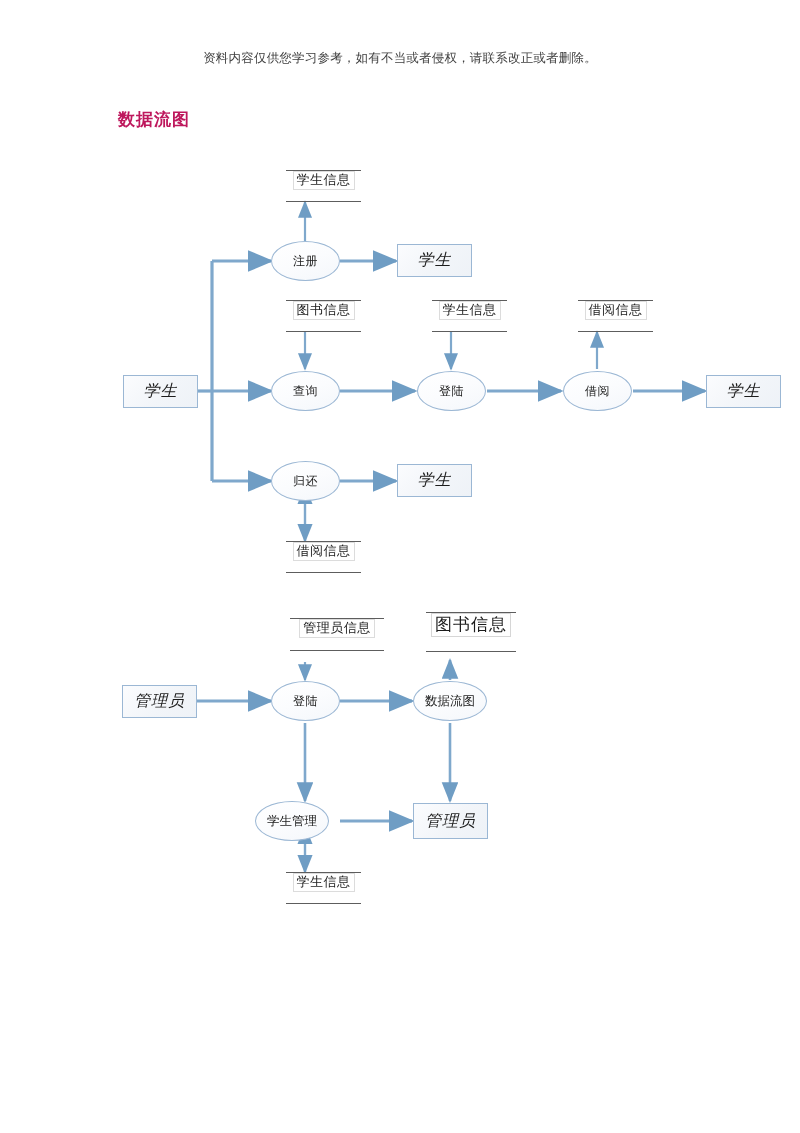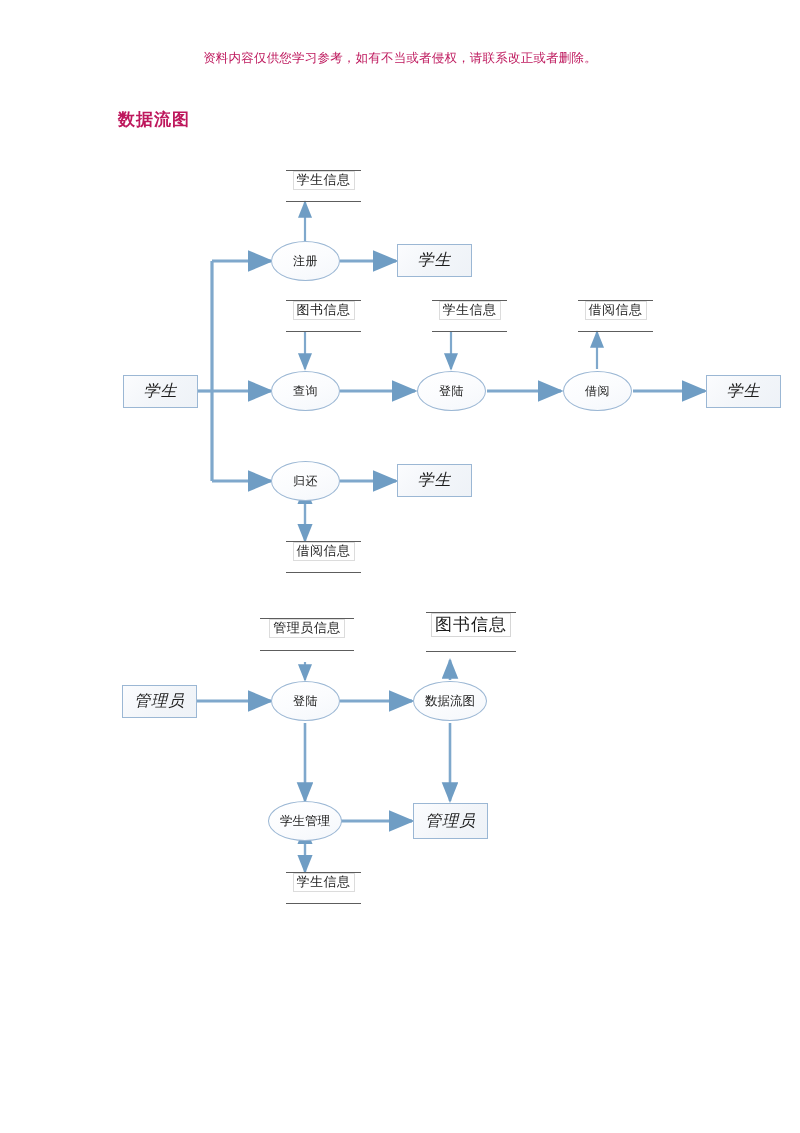--- a/index.html
+++ b/index.html
@@ -15,21 +15,21 @@
     overflow: hidden;
   }
   #disclaimer {
     position: absolute;
     left: 0;
     top: 50px;
     width: 800px;
     text-align: center;
     font-family: "DejaVu Serif", "Liberation Serif", serif;
     font-size: 12.5px;
-    color: #be185d;
+    color: #404040;
     letter-spacing: 0.2px;
   }
   #page-title {
     position: absolute;
     left: 118px;
     top: 108px;
     font-family: "DejaVu Serif", "Liberation Serif", serif;
     font-size: 17px;
     font-weight: 600;
     color: #be185d;
@@ -212,41 +212,41 @@
 </div>
 
 <div class="node entity" style="left:397px; top:464px; width:75px; height:33px;">
   <span>学生</span>
 </div>
 
 <div class="node store" style="left:268px; top:541px; width:75px; height:32px;">
   <span class="store-text">借阅信息</span>
 </div>
 
-<div class="node store" style="left:242px; top:618px; width:94px; height:33px;">
+<div class="node store" style="left:272px; top:618px; width:94px; height:33px;">
   <span class="store-text">管理员信息</span>
 </div>
 
 <div class="node store big" style="left:408px; top:612px; width:90px; height:40px;">
   <span class="store-text">图书信息</span>
 </div>
 
 <div class="node entity" style="left:122px; top:685px; width:75px; height:33px;">
   <span>管理员</span>
 </div>
 
 <div class="node process" style="left:271px; top:681px; width:69px; height:40px;">
   <span>登陆</span>
 </div>
 
 <div class="node process small-label" style="left:413px; top:681px; width:74px; height:40px;">
   <span>数据流图</span>
 </div>
 
-<div class="node process small-label" style="left:268px; top:801px; width:74px; height:40px;">
+<div class="node process small-label" style="left:255px; top:801px; width:74px; height:40px;">
   <span>学生管理</span>
 </div>
 
 <div class="node entity" style="left:413px; top:803px; width:75px; height:36px;">
   <span>管理员</span>
 </div>
 
 <div class="node store" style="left:268px; top:872px; width:75px; height:32px;">
   <span class="store-text">学生信息</span>
 </div>

